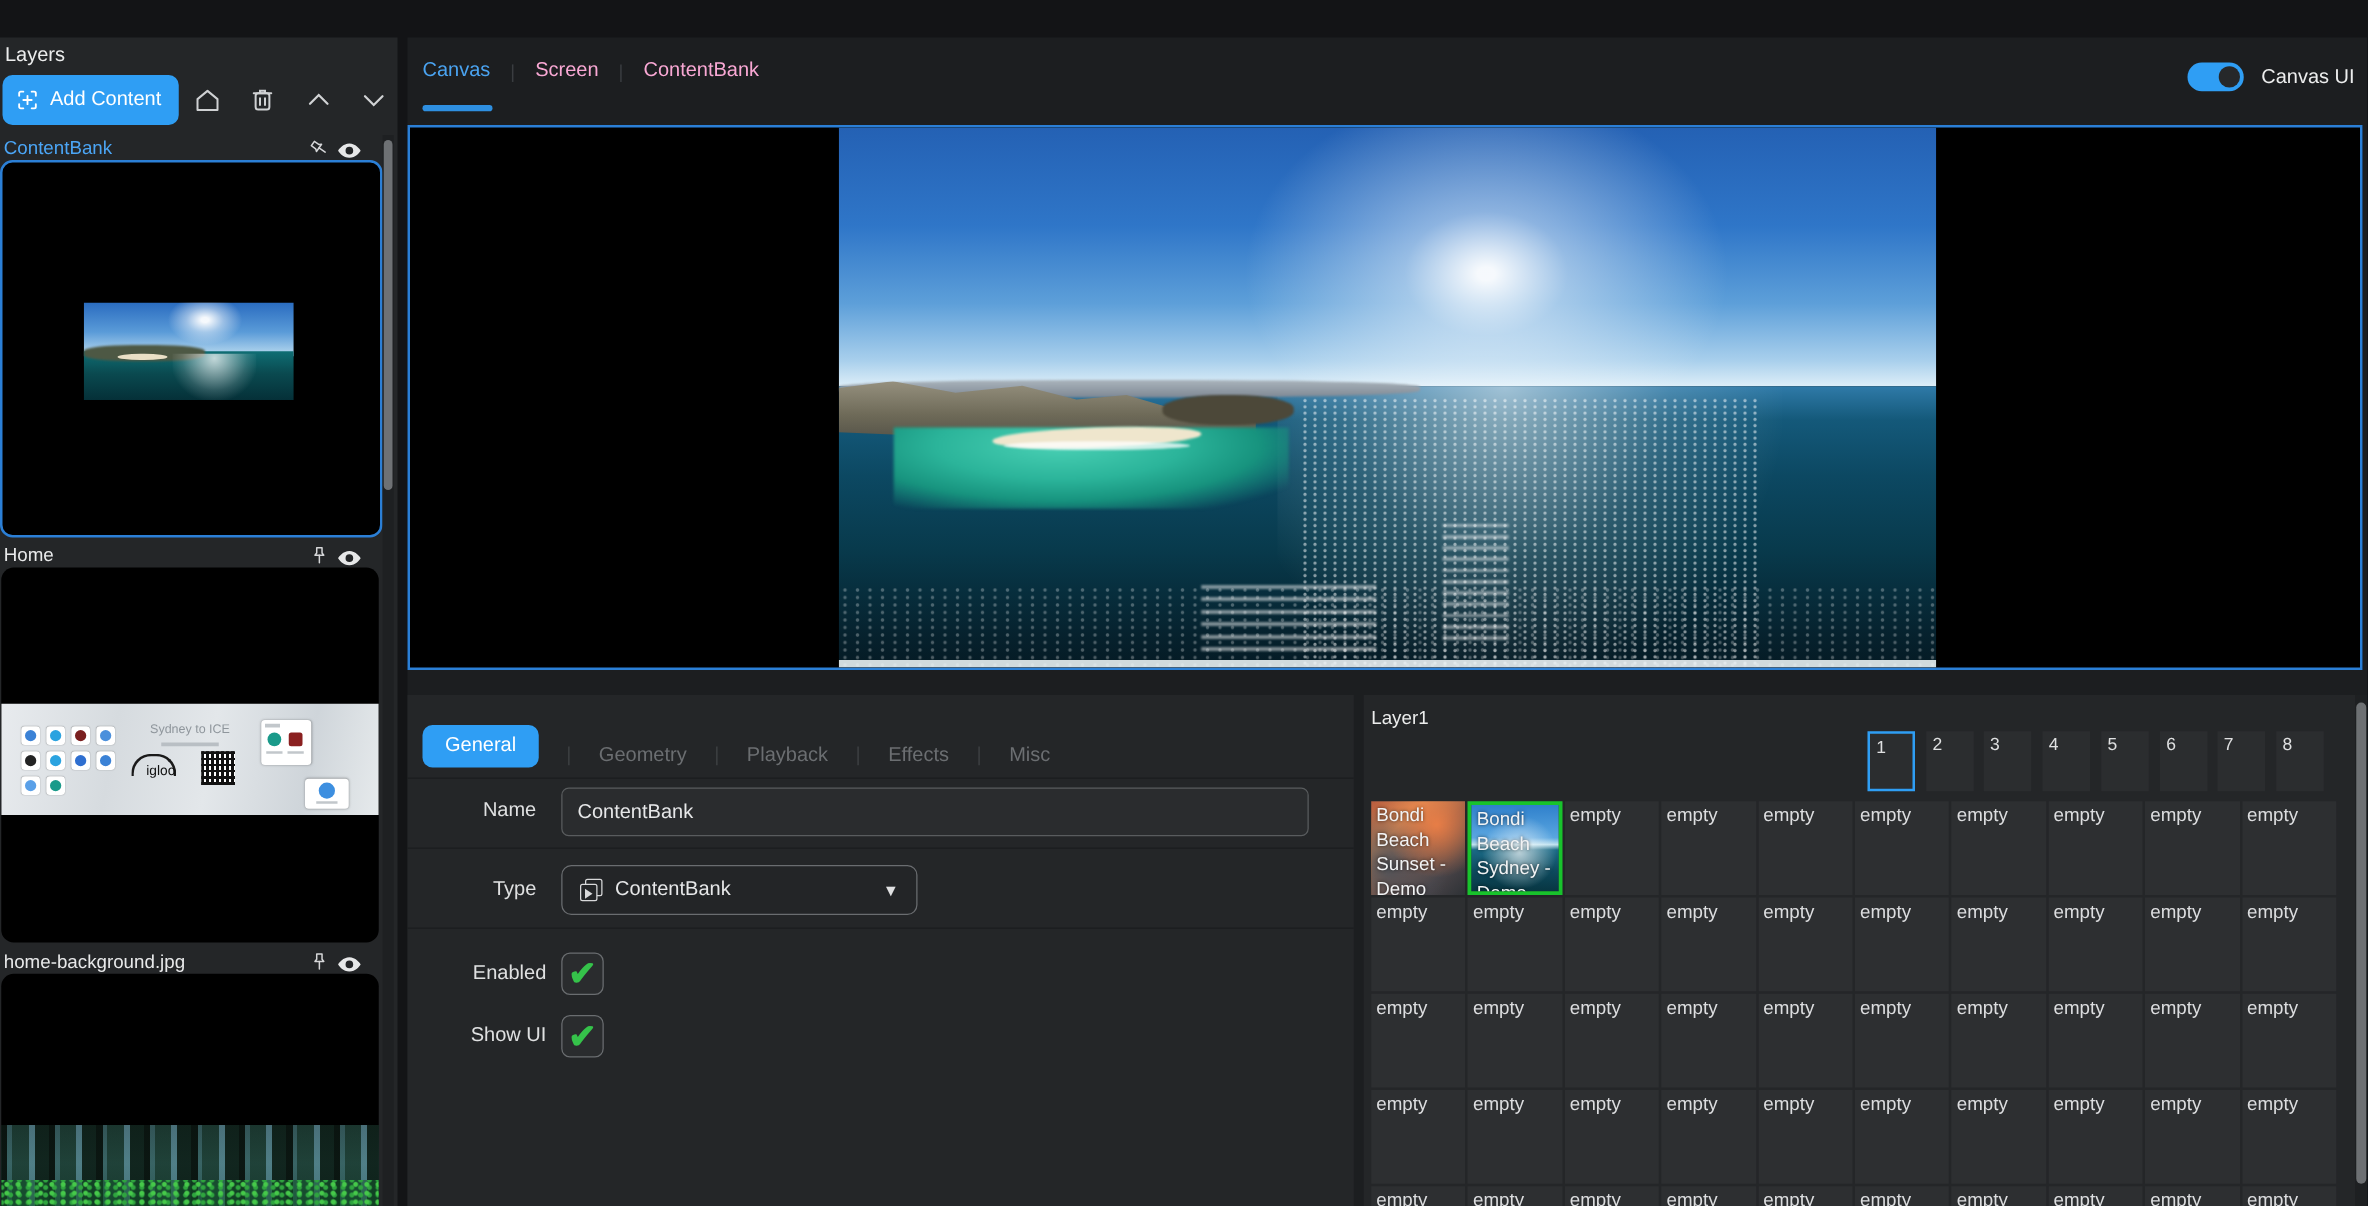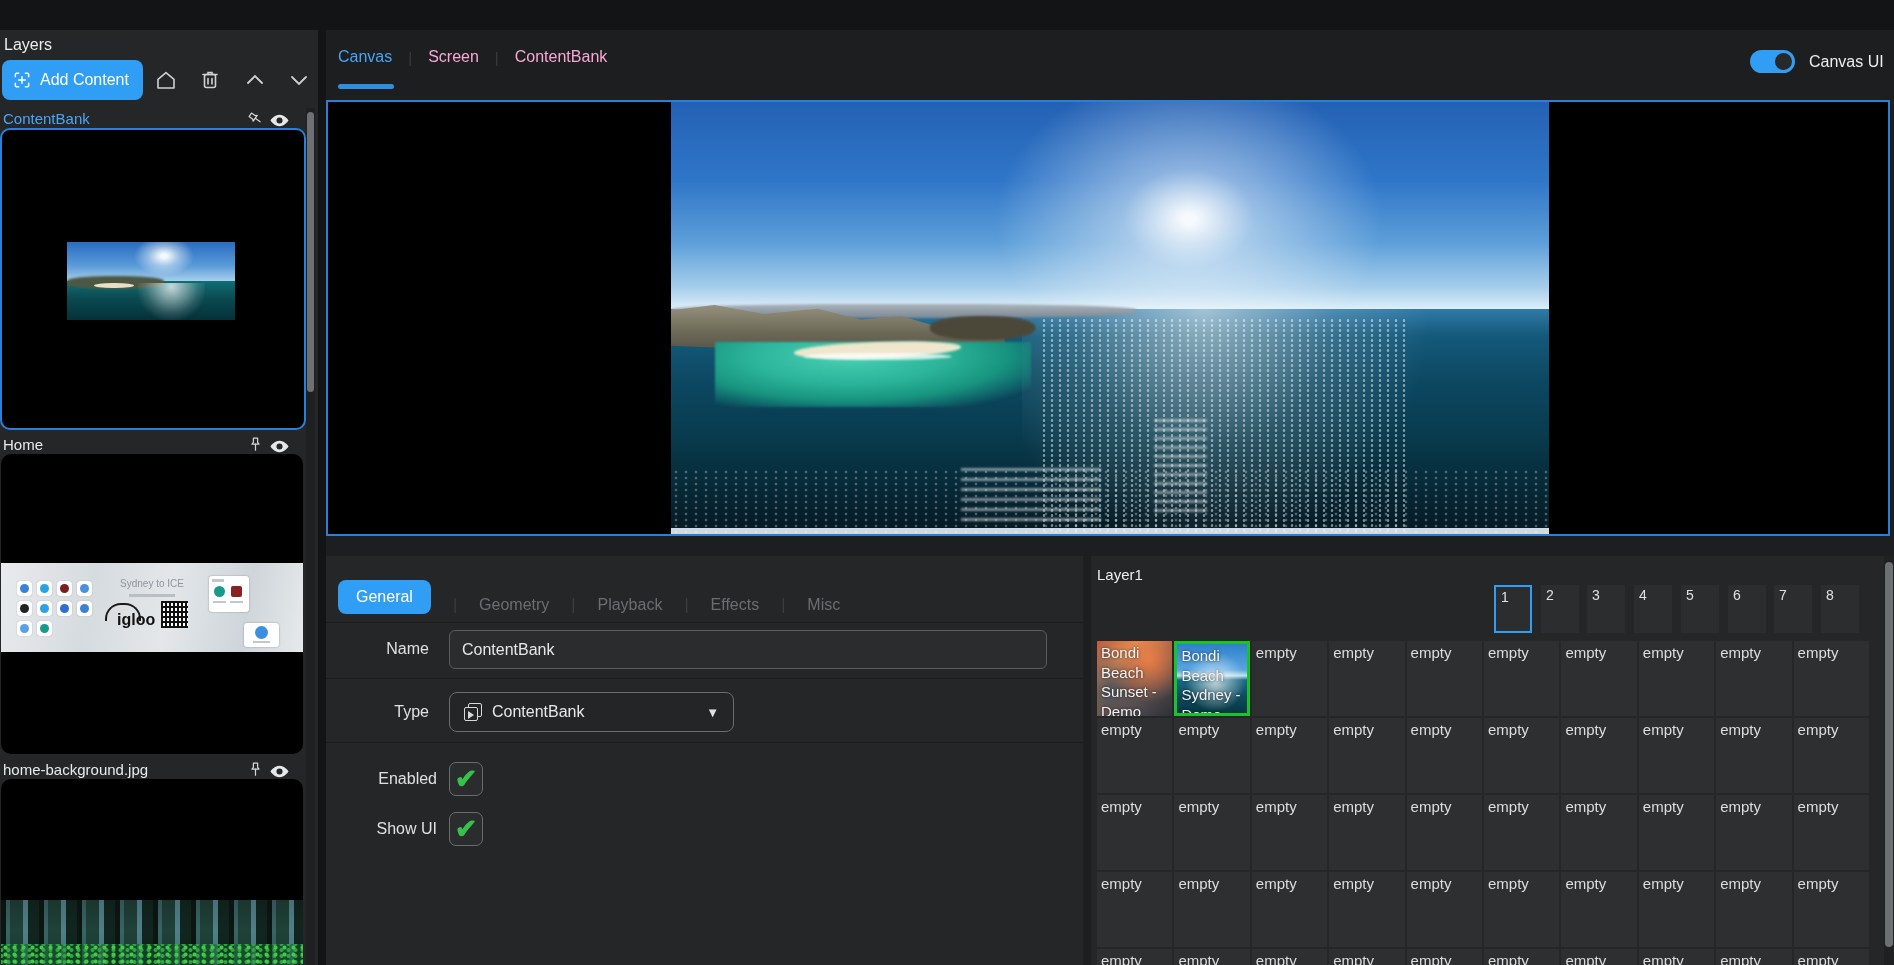--- a/index.html
+++ b/index.html
@@ -37,21 +37,21 @@
   
   .home-strip{position:absolute;left:0;top:109px;width:100%;height:89px;
        background:linear-gradient(100deg,#e8ebee 0%,#d6dbdf 30%,#e3e7ea 55%,#cfd5da 80%,#e6eaec 100%)}
   .icon-grid{position:absolute;left:16px;top:18px;width:78px;display:grid;grid-template-columns:repeat(4,15px);gap:5px}
   .icon-grid i{width:15px;height:15px;background:#fff;border-radius:3px;box-shadow:0 0 1px rgba(0,0,0,.4);position:relative}
   .icon-grid i::after{content:"";position:absolute;left:3px;top:3px;width:9px;height:9px;border-radius:50%;background:var(--c,#3b82d6)}
   .welcome-text{position:absolute;left:50%;top:15px;transform:translateX(-50%);font-size:10px;color:#8f969c;white-space:nowrap}
   .welcome-sub{position:absolute;left:50%;top:31px;transform:translateX(-50%);width:46px;height:3px;background:#b9bfc4}
   .igloo-arc{position:absolute;left:104px;top:40px;width:32px;height:16px;border:2px solid #1a1a1a;border-bottom:none;
        border-radius:16px 16px 0 0}
-  .igloo-text{position:absolute;left:116px;top:48px;font-size:16px;font-weight:bold;color:#111}
+  .igloo-text{position:absolute;left:116px;top:48px;font-size:11px;font-weight:normal;color:#111}
   .qr{position:absolute;left:160px;top:38px;width:27px;height:27px;background:#fff;
        background-image:repeating-linear-gradient(90deg,#111 0 2px,transparent 2px 4px),
                         repeating-linear-gradient(0deg,#111 0 2px,#fff 2px 5px);}
   .mini-card{position:absolute;background:#fff;border-radius:3px;box-shadow:0 0 2px rgba(0,0,0,.35)}
   .card-apps{left:208px;top:13px;width:40px;height:36px}
   .card-apps::before{content:"";position:absolute;left:3px;top:3px;width:12px;height:3px;background:#c2c7cb}
   .card-apps .ci1{position:absolute;left:5px;top:10px;width:11px;height:11px;border-radius:50%;background:#1a9a8a}
   .card-apps .ci2{position:absolute;left:22px;top:10px;width:11px;height:11px;border-radius:2px;background:#8a2020}
   .card-apps .cl1{position:absolute;left:4px;top:25px;width:13px;height:2px;background:#c2c7cb}
   .card-apps .cl2{position:absolute;left:21px;top:25px;width:13px;height:2px;background:#c2c7cb}

